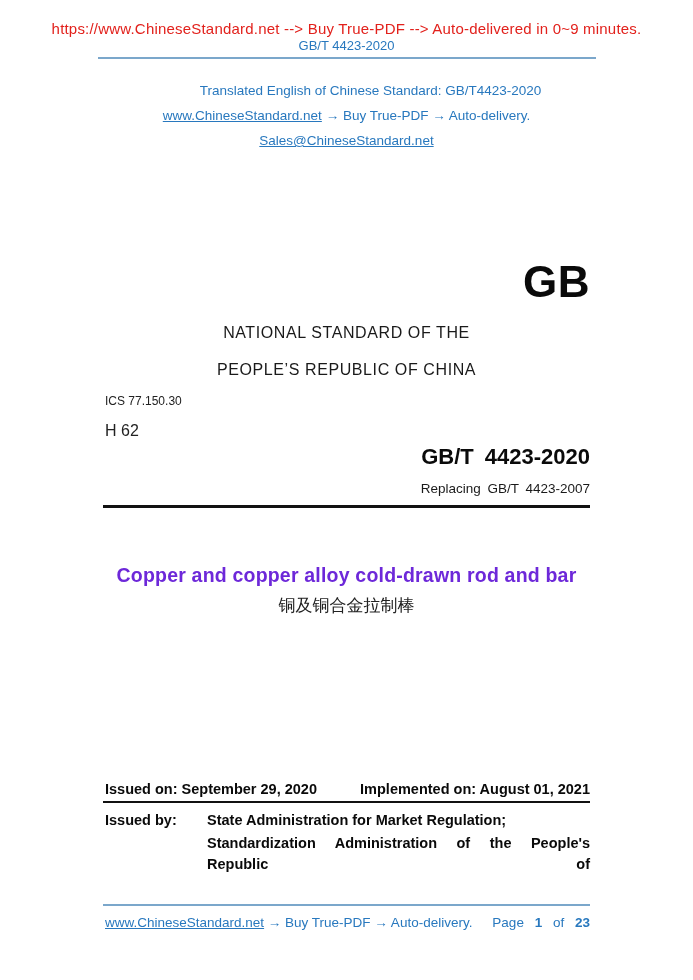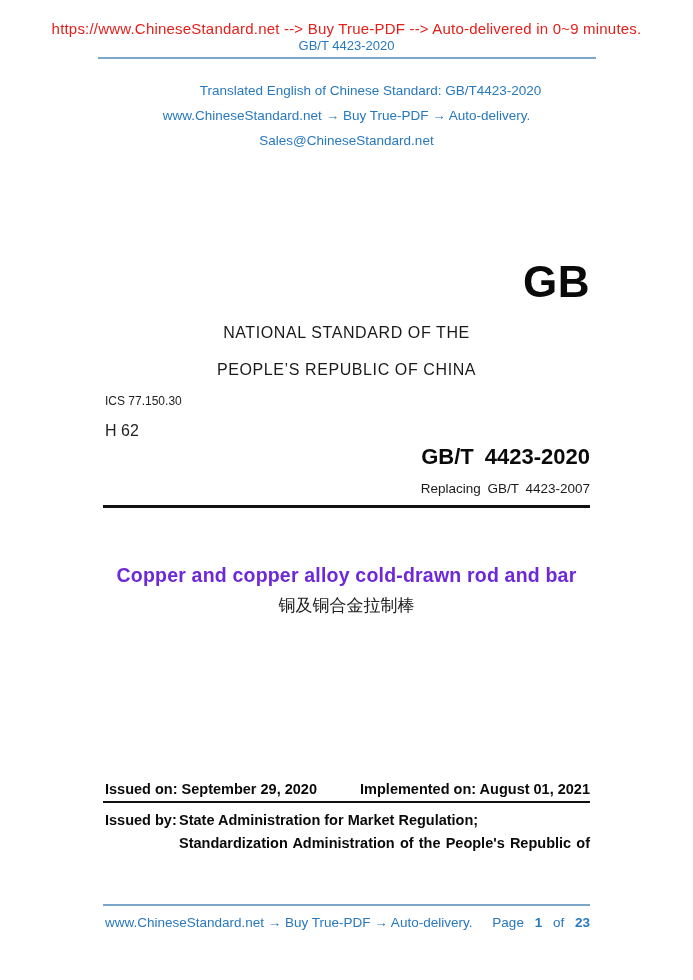--- a/index.html
+++ b/index.html
@@ -30,21 +30,21 @@
   .rule-top { top: 57px; left: 98px; width: 498px; }
   .rule-bottom { top: 904px; left: 103px; width: 487px; }
   .rule-black { background: #111111; left: 103px; width: 487px; }
   .rule-black-1 { top: 505px; height: 3px; }
   .rule-black-2 { top: 801px; height: 2px; }
 
   .blue-line { color: #2878be; font-size: 13.5px; }
   .translated { top: 83px; padding-left: 48px; }
   .site-line { top: 108px; }
   .sales-line { top: 133px; }
-  .link { color: inherit; cursor: pointer; }
+  .link { color: inherit; text-decoration: underline; cursor: pointer; }
 
   .gb-logo {
     top: 260px;
     right: 103px;
     font-size: 44px;
     font-weight: bold;
     line-height: 1;
     letter-spacing: 0.5px;
     color: #0a0a0a;
   }
@@ -97,20 +97,21 @@
   }
   .issued-by {
     top: 810px;
     left: 105px;
     right: 103px;
     display: flex;
     font-size: 14.5px;
     font-weight: bold;
     line-height: 21px;
     color: #0a0a0a;
+    gap: 28px;
   }
   .ib-label { width: 74px; flex: none; }
   .ib-content { flex: 1; }
   .issuer-justified {
     margin-top: 2px;
     text-align: justify;
     text-align-last: justify;
   }
 
   .footer-left {

